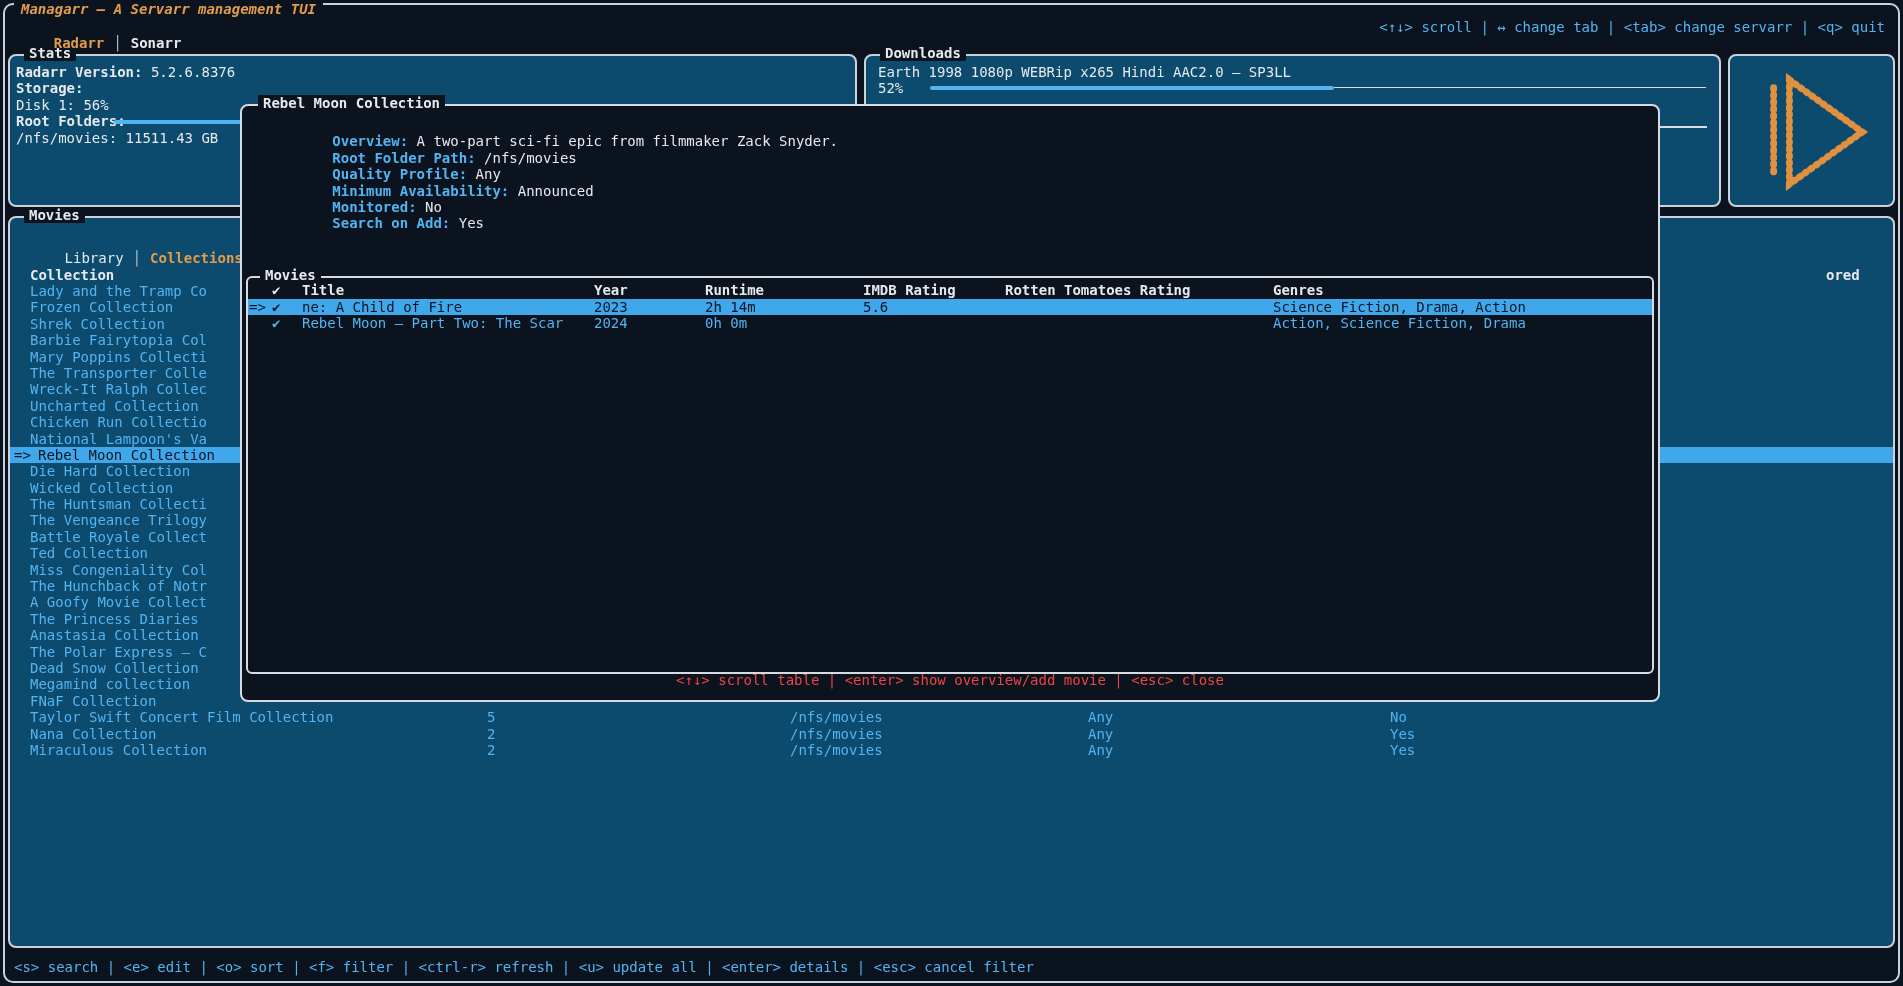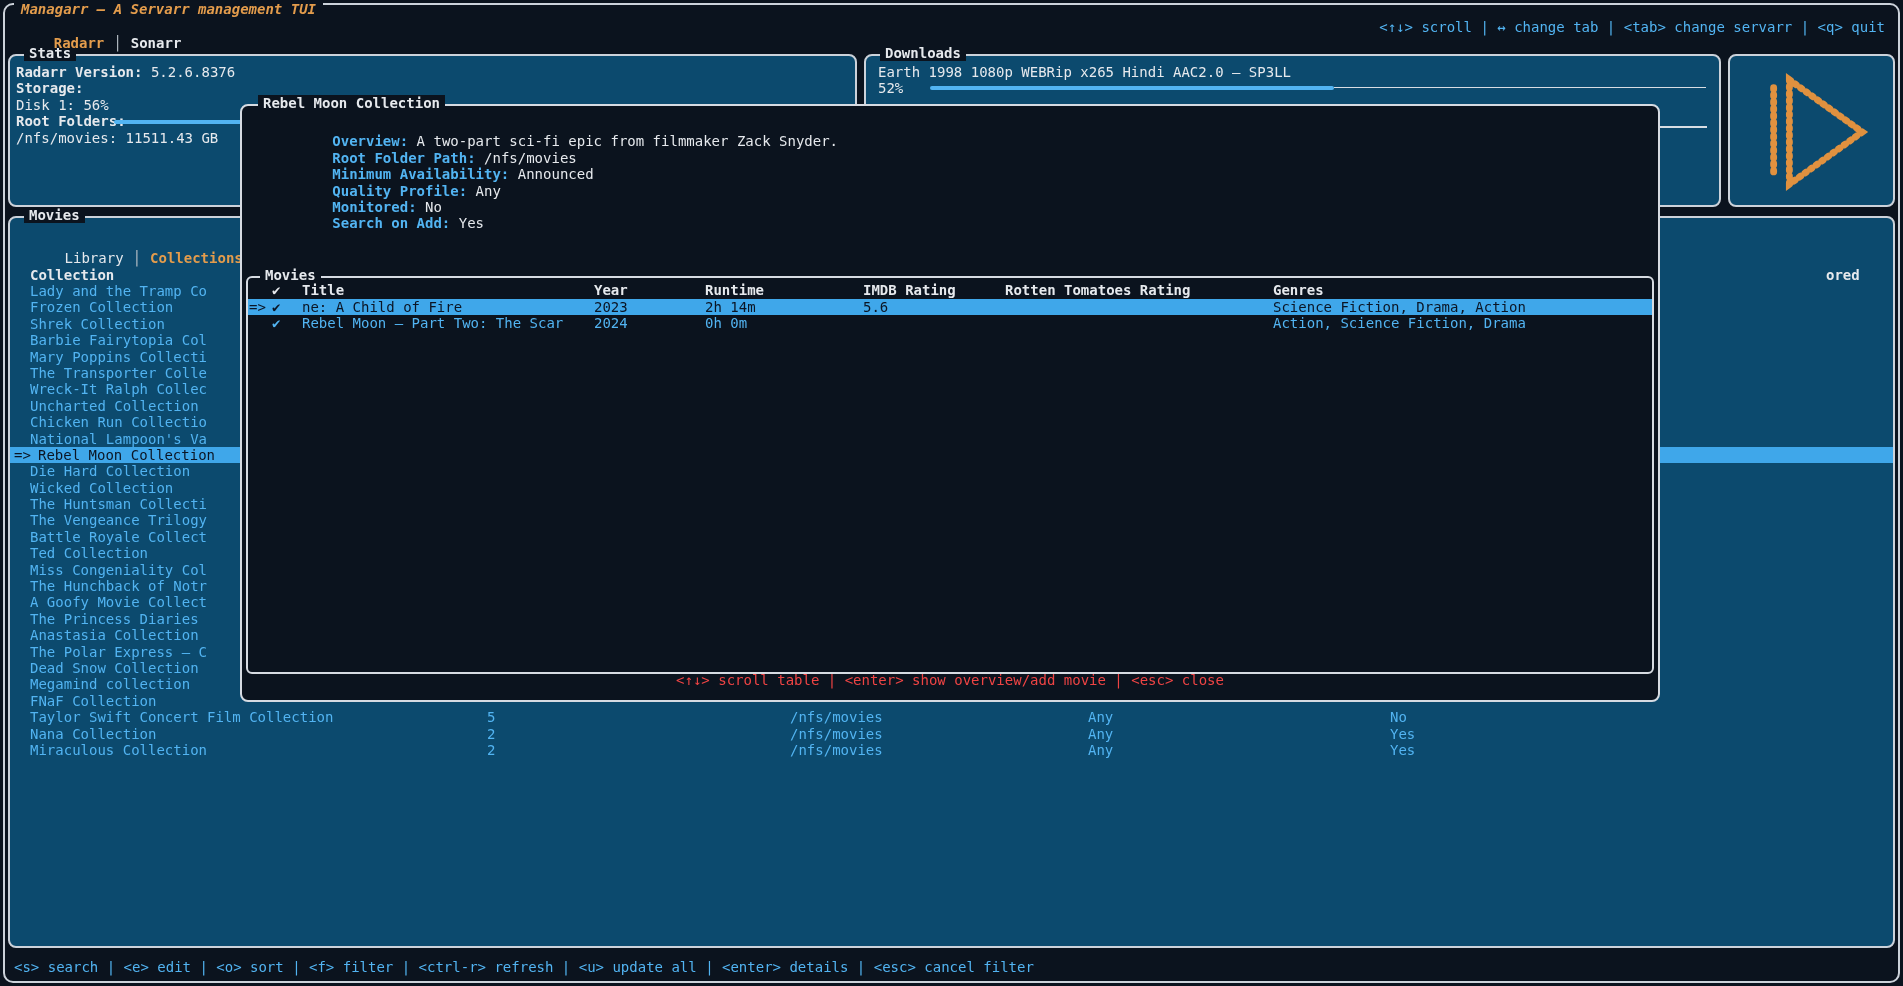--- a/index.html
+++ b/index.html
@@ -404,24 +404,24 @@
     <span class="modal-title">Rebel Moon Collection</span>
     <div class="modal-fields">
 
     <div class="field-line">
           <span class="field-label">Overview:</span> <span class="field-value">A two-part sci-fi epic from filmmaker Zack Snyder.</span>
         </div>
         <div class="field-line">
           <span class="field-label">Root Folder Path:</span> <span class="field-value">/nfs/movies</span>
         </div>
         <div class="field-line">
+          <span class="field-label">Quality Profile:</span> <span class="field-value">Any</span>
+        </div>
+        <div class="field-line">
           <span class="field-label">Minimum Availability:</span> <span class="field-value">Announced</span>
-        </div>
-        <div class="field-line">
-          <span class="field-label">Quality Profile:</span> <span class="field-value">Any</span>
         </div>
         <div class="field-line">
           <span class="field-label">Monitored:</span> <span class="field-value">No</span>
         </div>
         <div class="field-line">
           <span class="field-label">Search on Add:</span> <span class="field-value">Yes</span>
         </div>
       </div>
 
     <div class="sub-box">

